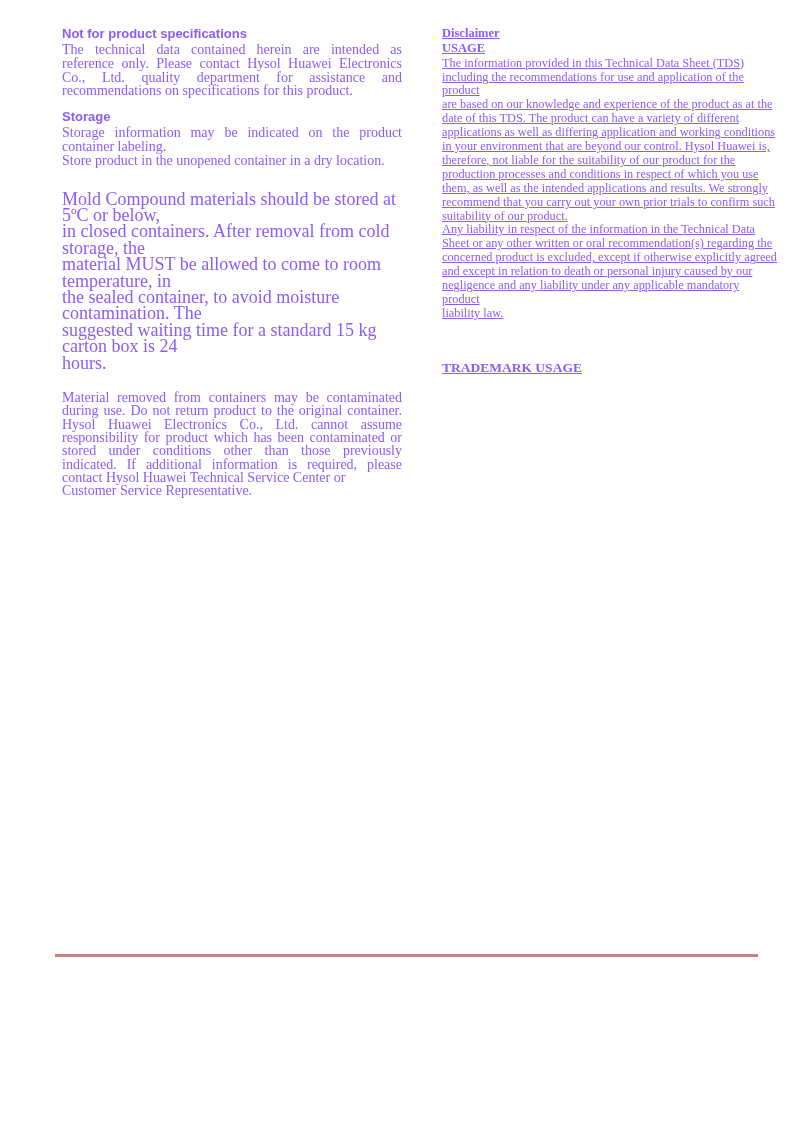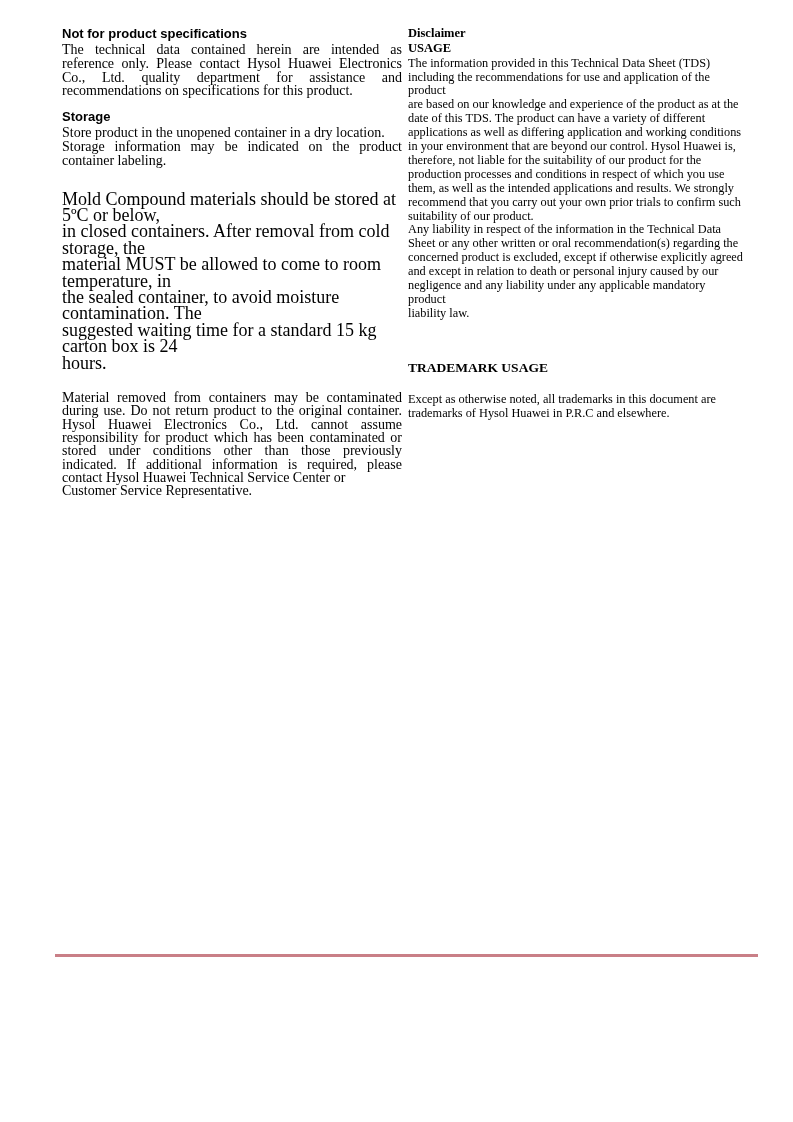--- a/index.html
+++ b/index.html
@@ -3,26 +3,26 @@
 <meta charset="utf-8">
 <style>
   * { margin: 0; padding: 0; box-sizing: border-box; }
   html, body { background: #ffffff; }
   .page {
     position: relative;
     width: 793px;
     height: 1098px;
     background: #ffffff;
     font-family: "Liberation Serif", serif;
-    color: #000000;
+    color: #8b5cf6;
     overflow: hidden;
   }
   .col { position: absolute; top: 26px; }
   .col-left  { left: 62px;  width: 340px; }
-  .col-right { left: 408px; width: 337px; }
+  .col-right { left: 442px; width: 337px; text-decoration: underline; }
 
   
   .h-sans {
     font-family: "Liberation Sans", sans-serif;
     font-size: 13px;
     font-weight: bold;
     line-height: 15px;
     margin: 0 0 2px 0;
   }
   .storage-h { margin-top: 11px; }
@@ -69,33 +69,32 @@
 </head>
 <body>
 
 <div class="page">
 
   <section class="col col-left">
     <h2 class="h-sans">Not for product specifications</h2>
     <p class="body just">The technical data contained herein are intended as reference only. Please contact Hysol Huawei Electronics Co., Ltd. quality department for assistance and recommendations on specifications for this product.</p>
 
     <h2 class="h-sans storage-h">Storage</h2>
+    <p class="body just">Storage information may be indicated on the product container labeling.</p>
     <p class="body">Store product in the unopened container in a dry location.</p>
-    <p class="body just">Storage information may be indicated on the product container labeling.</p>
 
     <p class="mold">Mold Compound materials should be stored at 5ºC or below,<br>in closed containers. After removal from cold storage, the<br>material MUST be allowed to come to room temperature, in<br>the sealed container, to avoid moisture contamination. The<br>suggested waiting time for a standard 15 kg carton box is 24<br>hours.</p>
 
     <p class="body just material">Material removed from containers may be contaminated during use. Do not return product to the original container. Hysol Huawei Electronics Co., Ltd.  cannot assume responsibility for product which has been contaminated or stored under conditions other than those previously indicated. If additional information is required, please contact Hysol Huawei Technical Service Center or</p>
     <p class="body material-last">Customer Service Representative.</p>
   </section>
 
   <section class="col col-right">
     <h3 class="h-serif">Disclaimer</h3>
     <h3 class="h-serif">USAGE</h3>
     <p class="rbody">The information provided in this Technical Data Sheet (TDS)<br>including the recommendations for use and application of the product<br>are based on our knowledge and experience of the product as at the<br>date of this TDS. The product can have a variety of different<br>applications as well as differing application and working conditions<br>in your environment that are beyond our control. Hysol Huawei is,<br>therefore, not liable for the suitability of our product for the<br>production processes and conditions in respect of which you use<br>them, as well as the intended applications and results. We strongly<br>recommend that you carry out your own prior trials to confirm such<br>suitability of our product.<br>Any liability in respect of the information in the Technical Data<br>Sheet or any other written or oral recommendation(s) regarding the<br>concerned product is excluded, except if otherwise explicitly agreed<br>and except in relation to death or personal injury caused by our<br>negligence and any liability under any applicable mandatory product<br>liability law.</p>
 
     <h3 class="h-serif trademark-h">TRADEMARK USAGE</h3>
-    <p class="rbody trademark-p">Except as otherwise noted, all trademarks in this document are<br>trademarks of Hysol Huawei in P.R.C and elsewhere.</p>
   </section>
 
   <div class="rule"></div>
 
 </div>
 
 </body></html>

